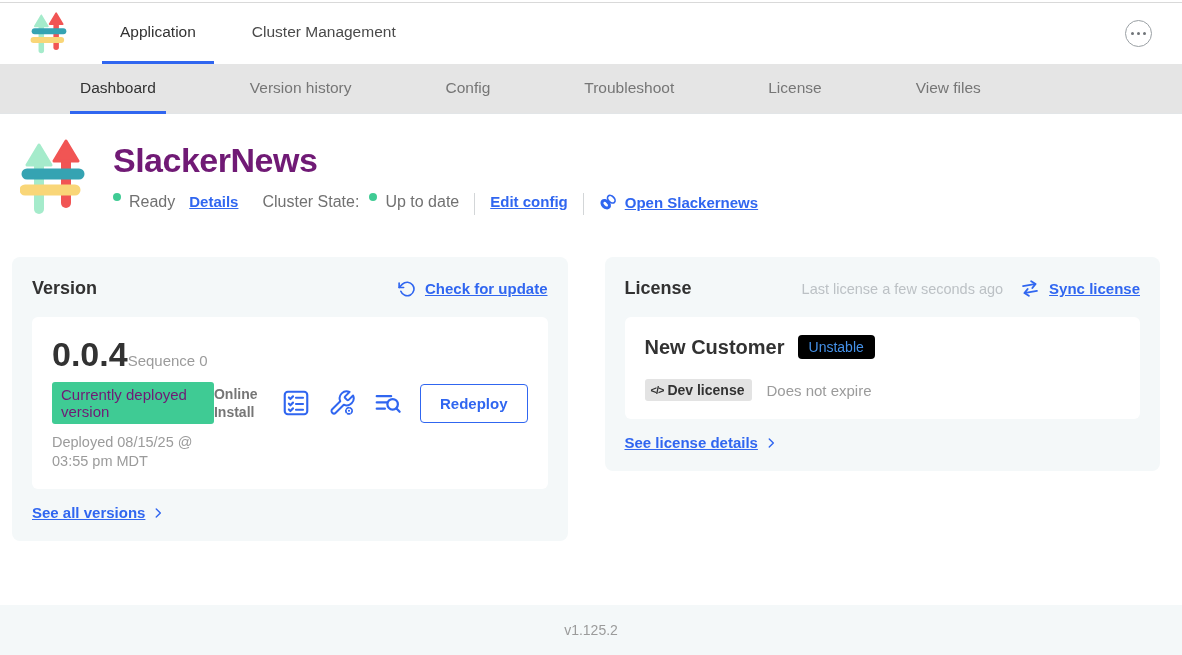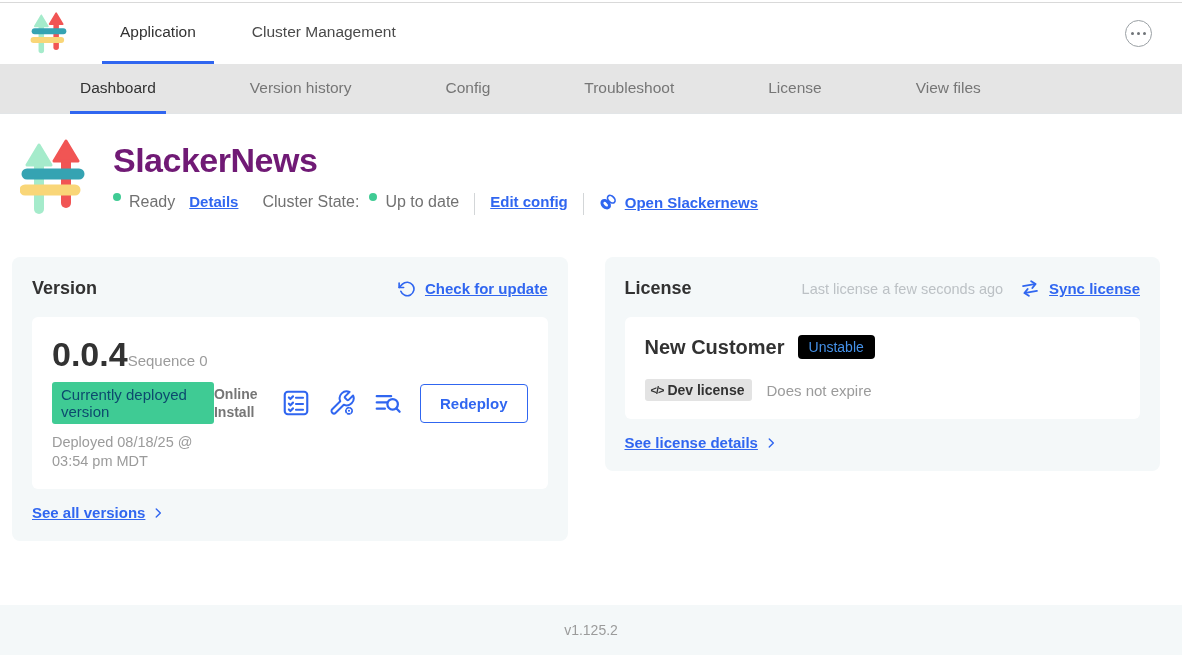--- a/index.html
+++ b/index.html
@@ -51,21 +51,21 @@
   .card-head-right { margin-left:auto; display:flex; align-items:center; gap:9px; }
   .card-head-right a.link { font-size:15px; }
   .muted-note { font-size:14.5px; color:#bcc1c5; margin-right:8px; }
   .panel { background:#fff; border-radius:6px; margin-top:15px; padding:18px 20px; }
 
   
   .ver-panel { display:flex; align-items:center; }
   .ver-row { display:flex; align-items:baseline; }
   .ver-num { font-size:34px; font-weight:bold; color:#323232; }
   .ver-seq { font-size:15px; color:#9B9B9B; }
-  .deploy-badge { display:inline-block; margin-top:8px; background:#3FCB94; color:#0c4a6e;
+  .deploy-badge { display:inline-block; margin-top:8px; background:#3FCB94; color:#701a75;
                   font-size:15px; padding:4px 9px; border-radius:3px; }
   .deployed-at { margin-top:9px; font-size:14.5px; color:#9B9B9B; max-width:228px; line-height:1.32; }
   .ver-right { margin-left:auto; display:flex; align-items:center; gap:17px; }
   .install-type { font-size:14px; font-weight:bold; color:#767676; width:50px; line-height:1.3; }
   .icon-btn { display:flex; align-items:center; cursor:pointer; background:none; border:none; padding:0; }
   .redeploy-btn { background:#fff; border:1px solid #3066F0; color:#3066F0; font-weight:bold;
                   font-size:15px; padding:10px 19px; border-radius:4px; cursor:pointer;
                   font-family:"Liberation Sans","DejaVu Sans",sans-serif; }
   .see-row { display:flex; align-items:center; gap:6px; margin-top:15px; }
   .see-row a.link { font-size:15px; }
@@ -172,21 +172,21 @@
         </div>
       </div>
 
       <div class="panel ver-panel">
         <div>
           <div class="ver-row">
             <span class="ver-num">0.0.4</span>
             <span class="ver-seq">Sequence 0</span>
           </div>
           <span class="deploy-badge">Currently deployed version</span>
-          <div class="deployed-at">Deployed 08/18/25 @ 03:54 pm MDT</div>
+          <div class="deployed-at">Deployed 08/15/25 @ 03:55 pm MDT</div>
         </div>
         <div class="ver-right">
           <div class="install-type">Online Install</div>
 
           <button class="icon-btn">
             <svg width="30" height="30" viewBox="0 0 24 24" fill="none" stroke="#3066F0" stroke-width="1.7" stroke-linecap="round" stroke-linejoin="round">
               <rect x="3" y="3" width="18" height="18" rx="2.5"></rect>
               <polyline points="6.3 7.6 7.5 8.8 9.6 6.7"></polyline>
                 <line x1="12" y1="7.8" x2="17.6" y2="7.8"></line>
               <polyline points="6.3 12.6 7.5 13.8 9.6 11.7"></polyline>

